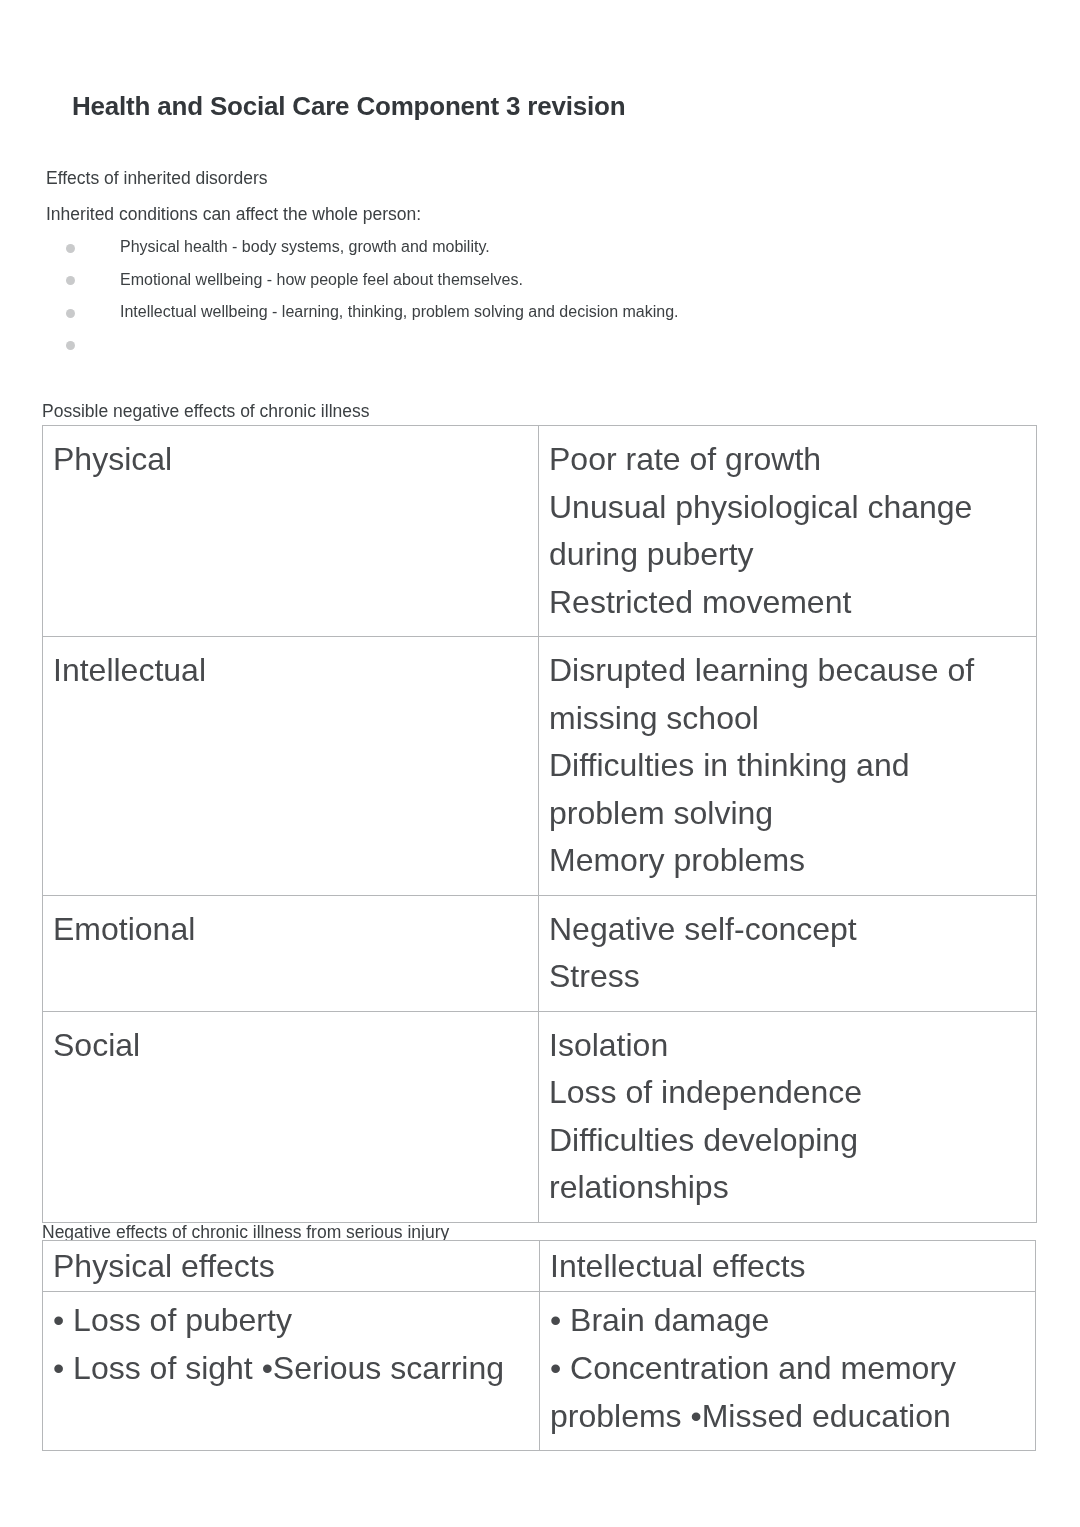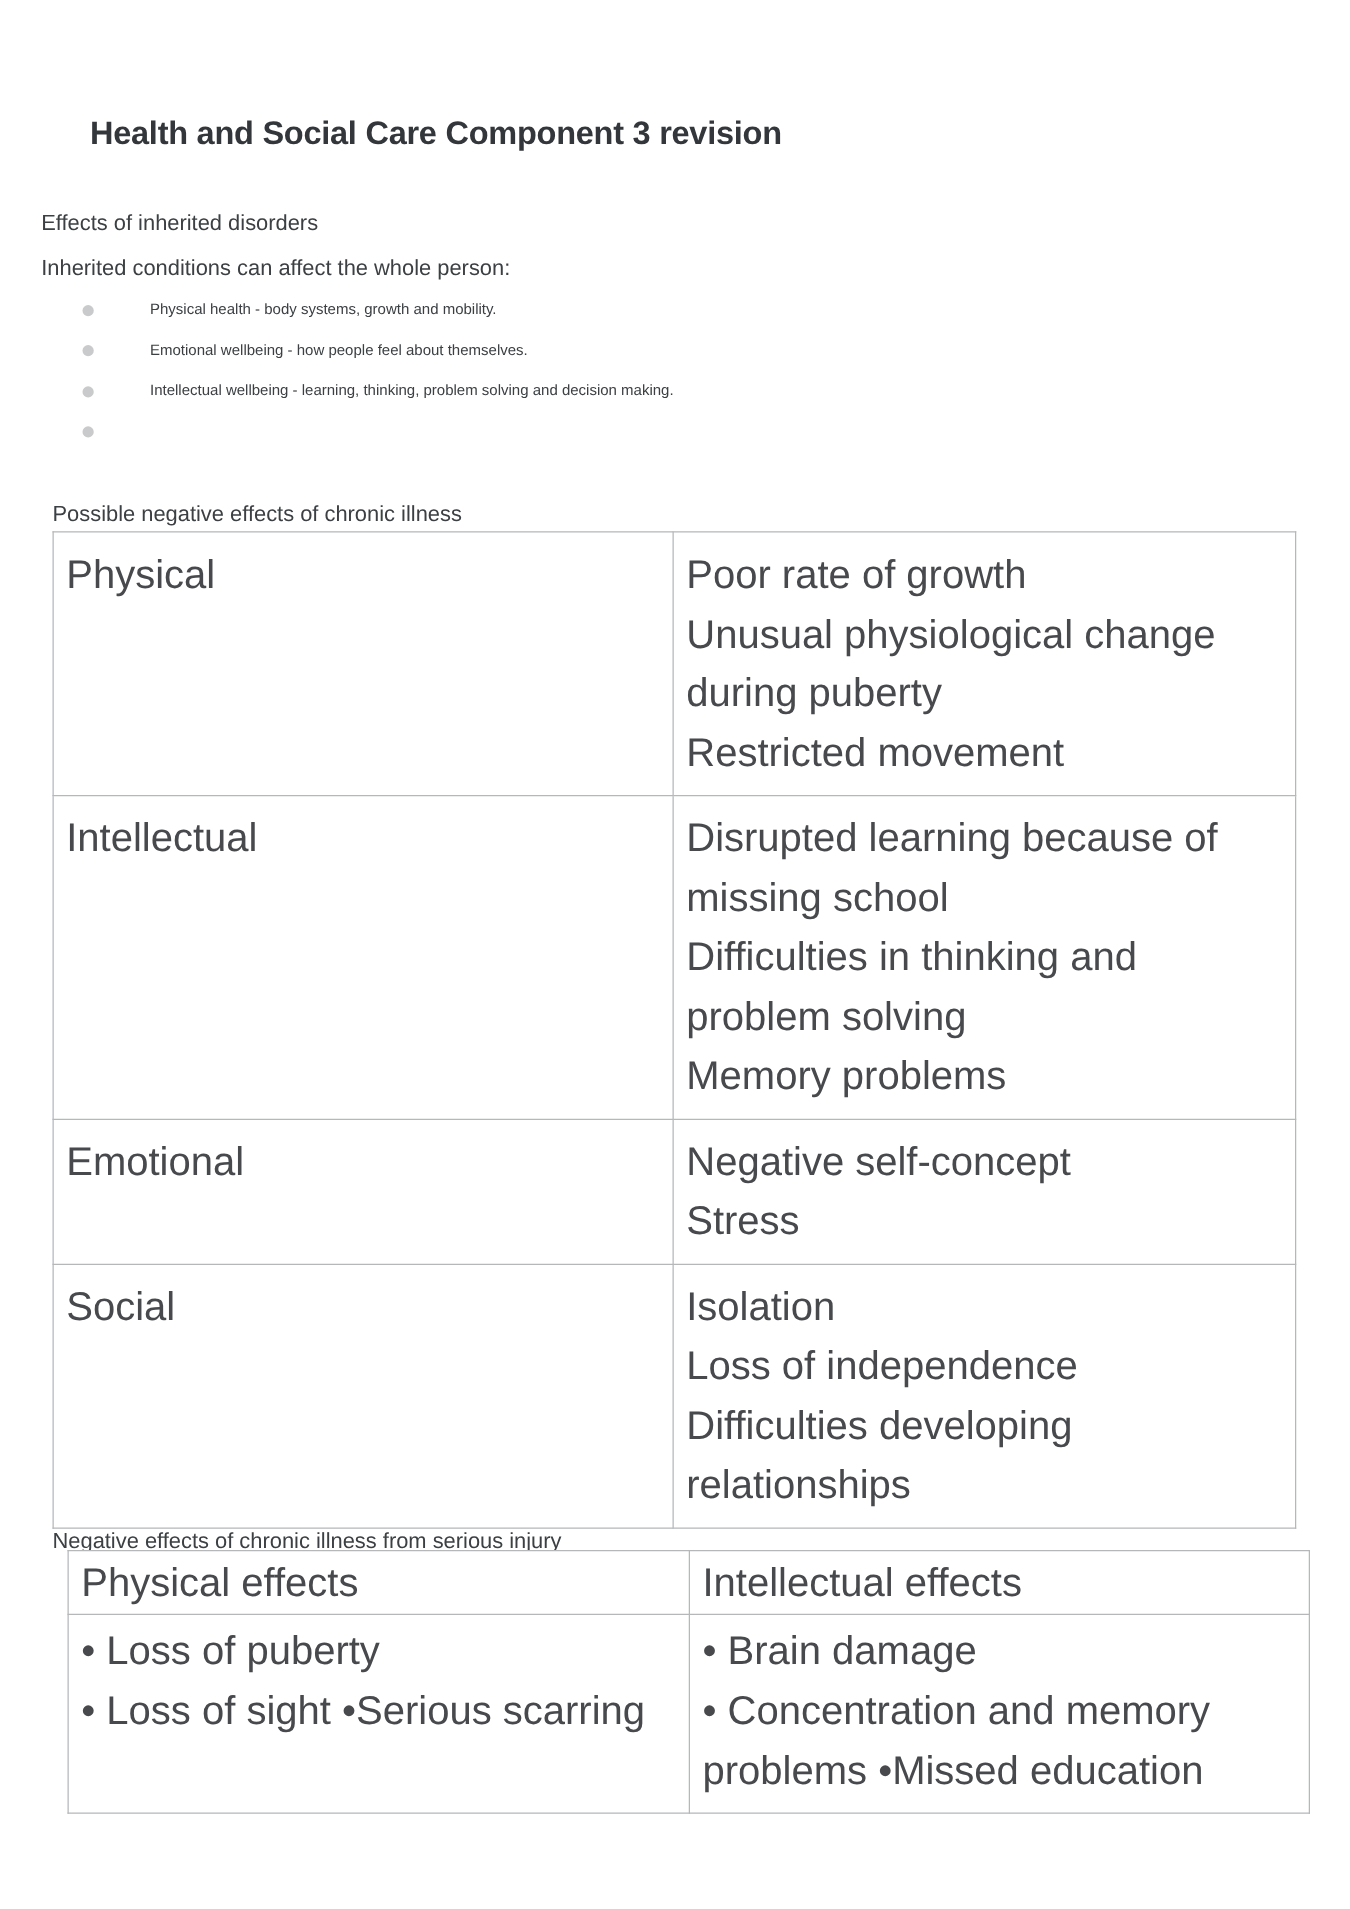--- a/index.html
+++ b/index.html
@@ -33,21 +33,21 @@
     font-weight: bold;
     letter-spacing: -0.2px;
     color: #33373b;
     white-space: nowrap;
     margin-left: 30px;
   }
 
   
   .intro {
     position: absolute;
-    left: 33px;
+    left: 46px;
     top: 160px;
     width: 980px;
   }
   .intro-line {
     font-size: 17.5px;
     line-height: 36px;
     color: #3c4043;
     white-space: nowrap;
   }
 
@@ -59,21 +59,21 @@
     width: 980px;
     list-style: none;
     margin: 0;
     padding: 0;
   }
   .bullet-item {
     position: relative;
     height: 32.5px;
     line-height: 32.5px;
     padding-left: 78px;
-    font-size: 12px;
+    font-size: 16px;
     color: #3c4043;
     white-space: nowrap;
   }
   .bullet-dot {
     position: absolute;
     left: 24px;
     top: 12.5px;
     width: 9px;
     height: 9px;
     border-radius: 50%;
@@ -120,21 +120,21 @@
     width: 994px;
   }
   #table-chronic col.c1 { width: 496px; }
   #table-chronic col.c2 { width: 498px; }
   #table-chronic tr.r1 td { height: 197px; }
   #table-chronic tr.r2 td { height: 244px; }
   #table-chronic tr.r3 td { height: 101px; }
   #table-chronic tr.r4 td { height: 199px; }
 
   #table-injury {
-    left: 54px;
+    left: 42px;
     top: 1240px;
     width: 993px;
   }
   #table-injury col.c1 { width: 497px; }
   #table-injury col.c2 { width: 496px; }
   #table-injury tr.head td { height: 50px; }
   #table-injury tr.head .cell-inner {
     padding-top: 5px;
     padding-bottom: 5px;
     line-height: 40px;

